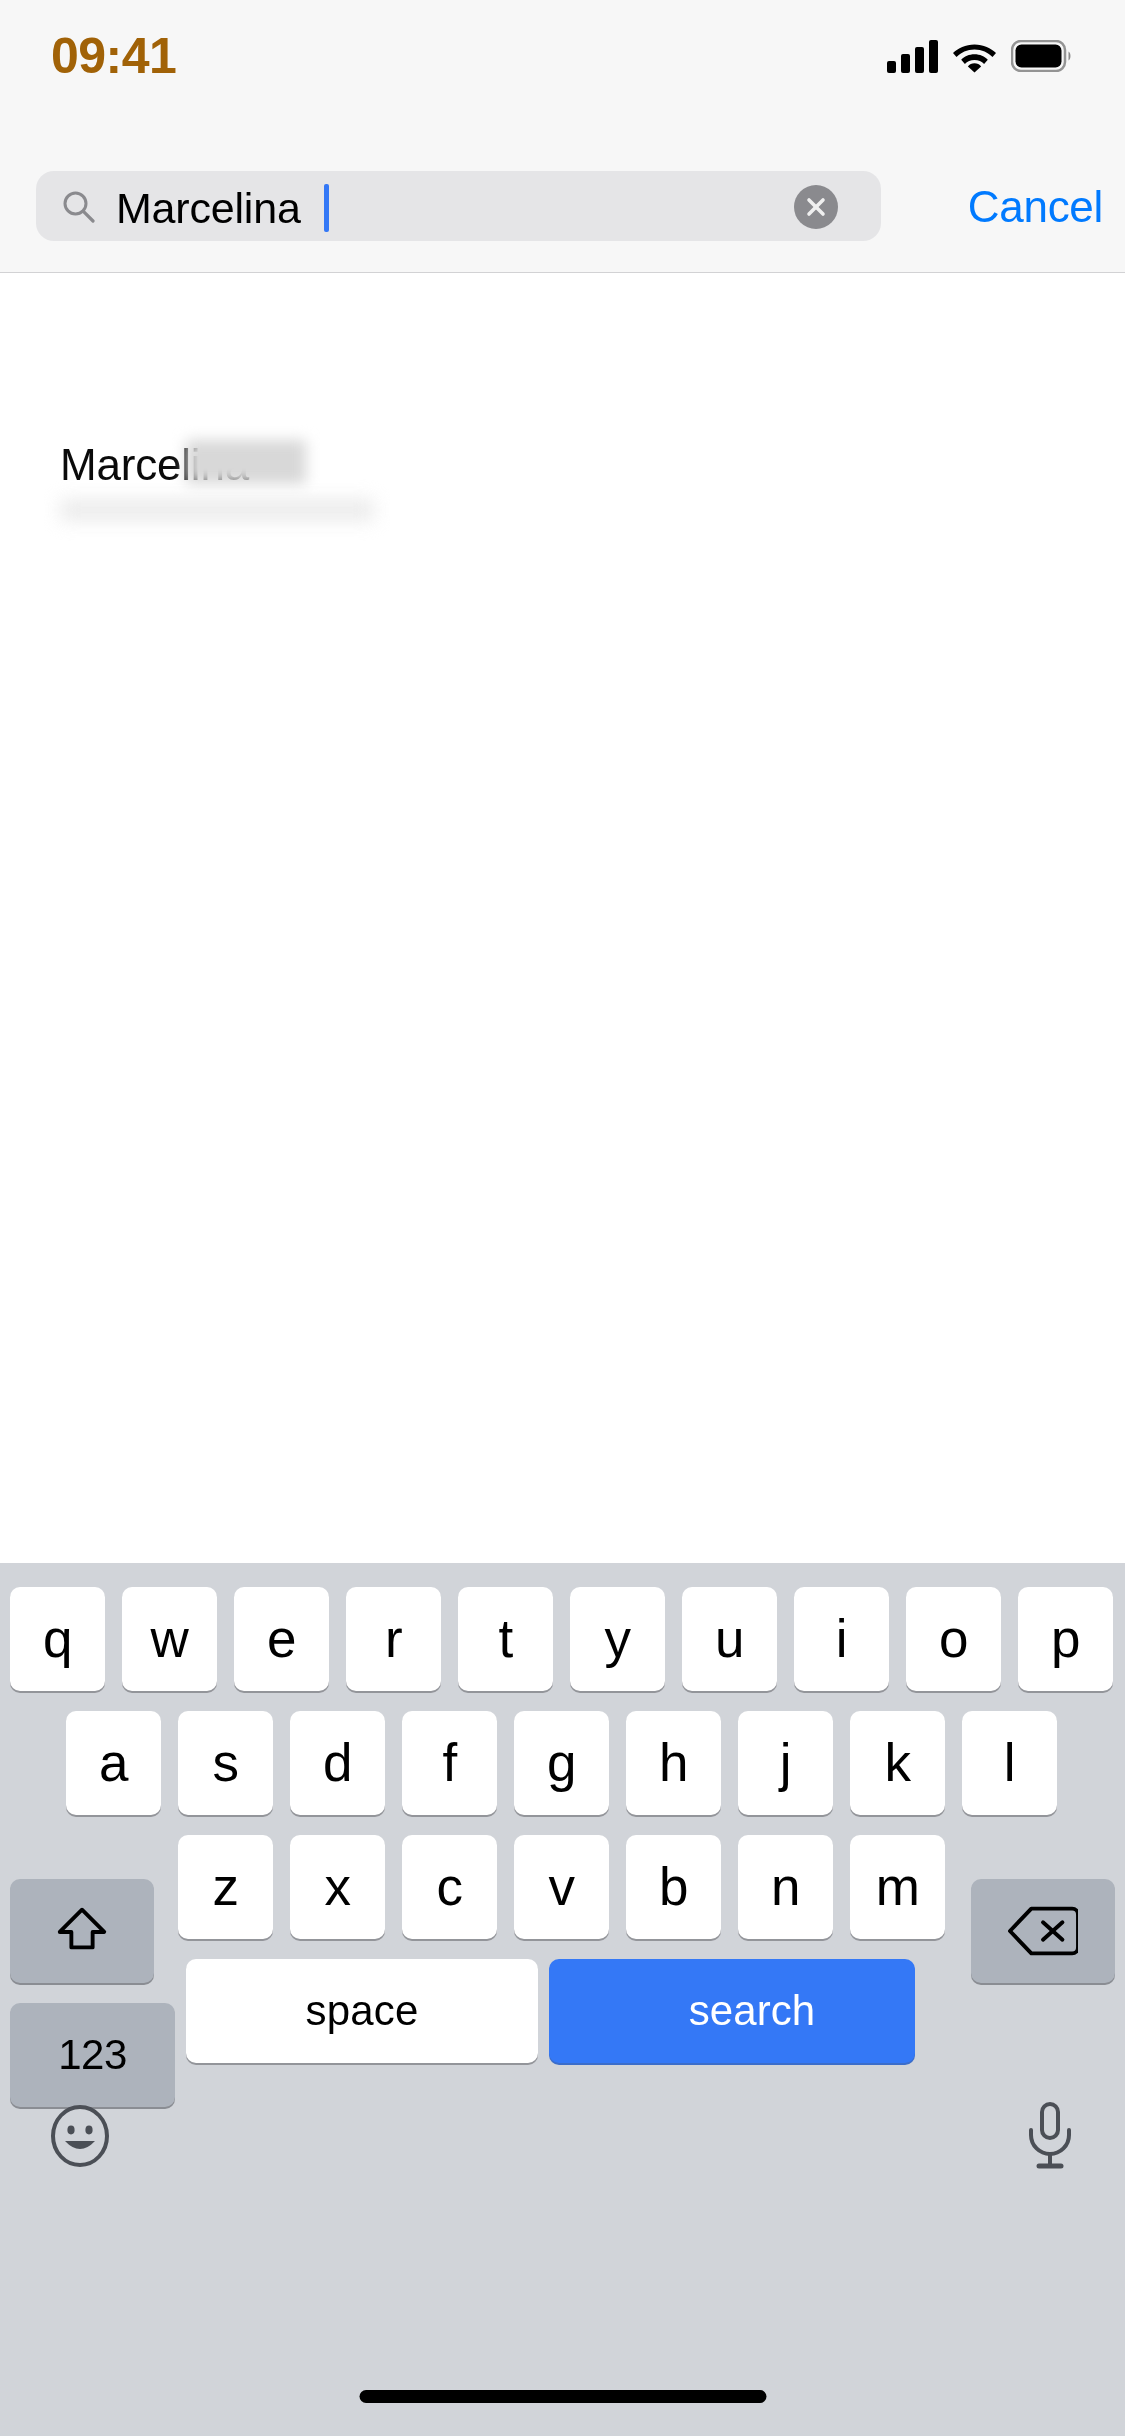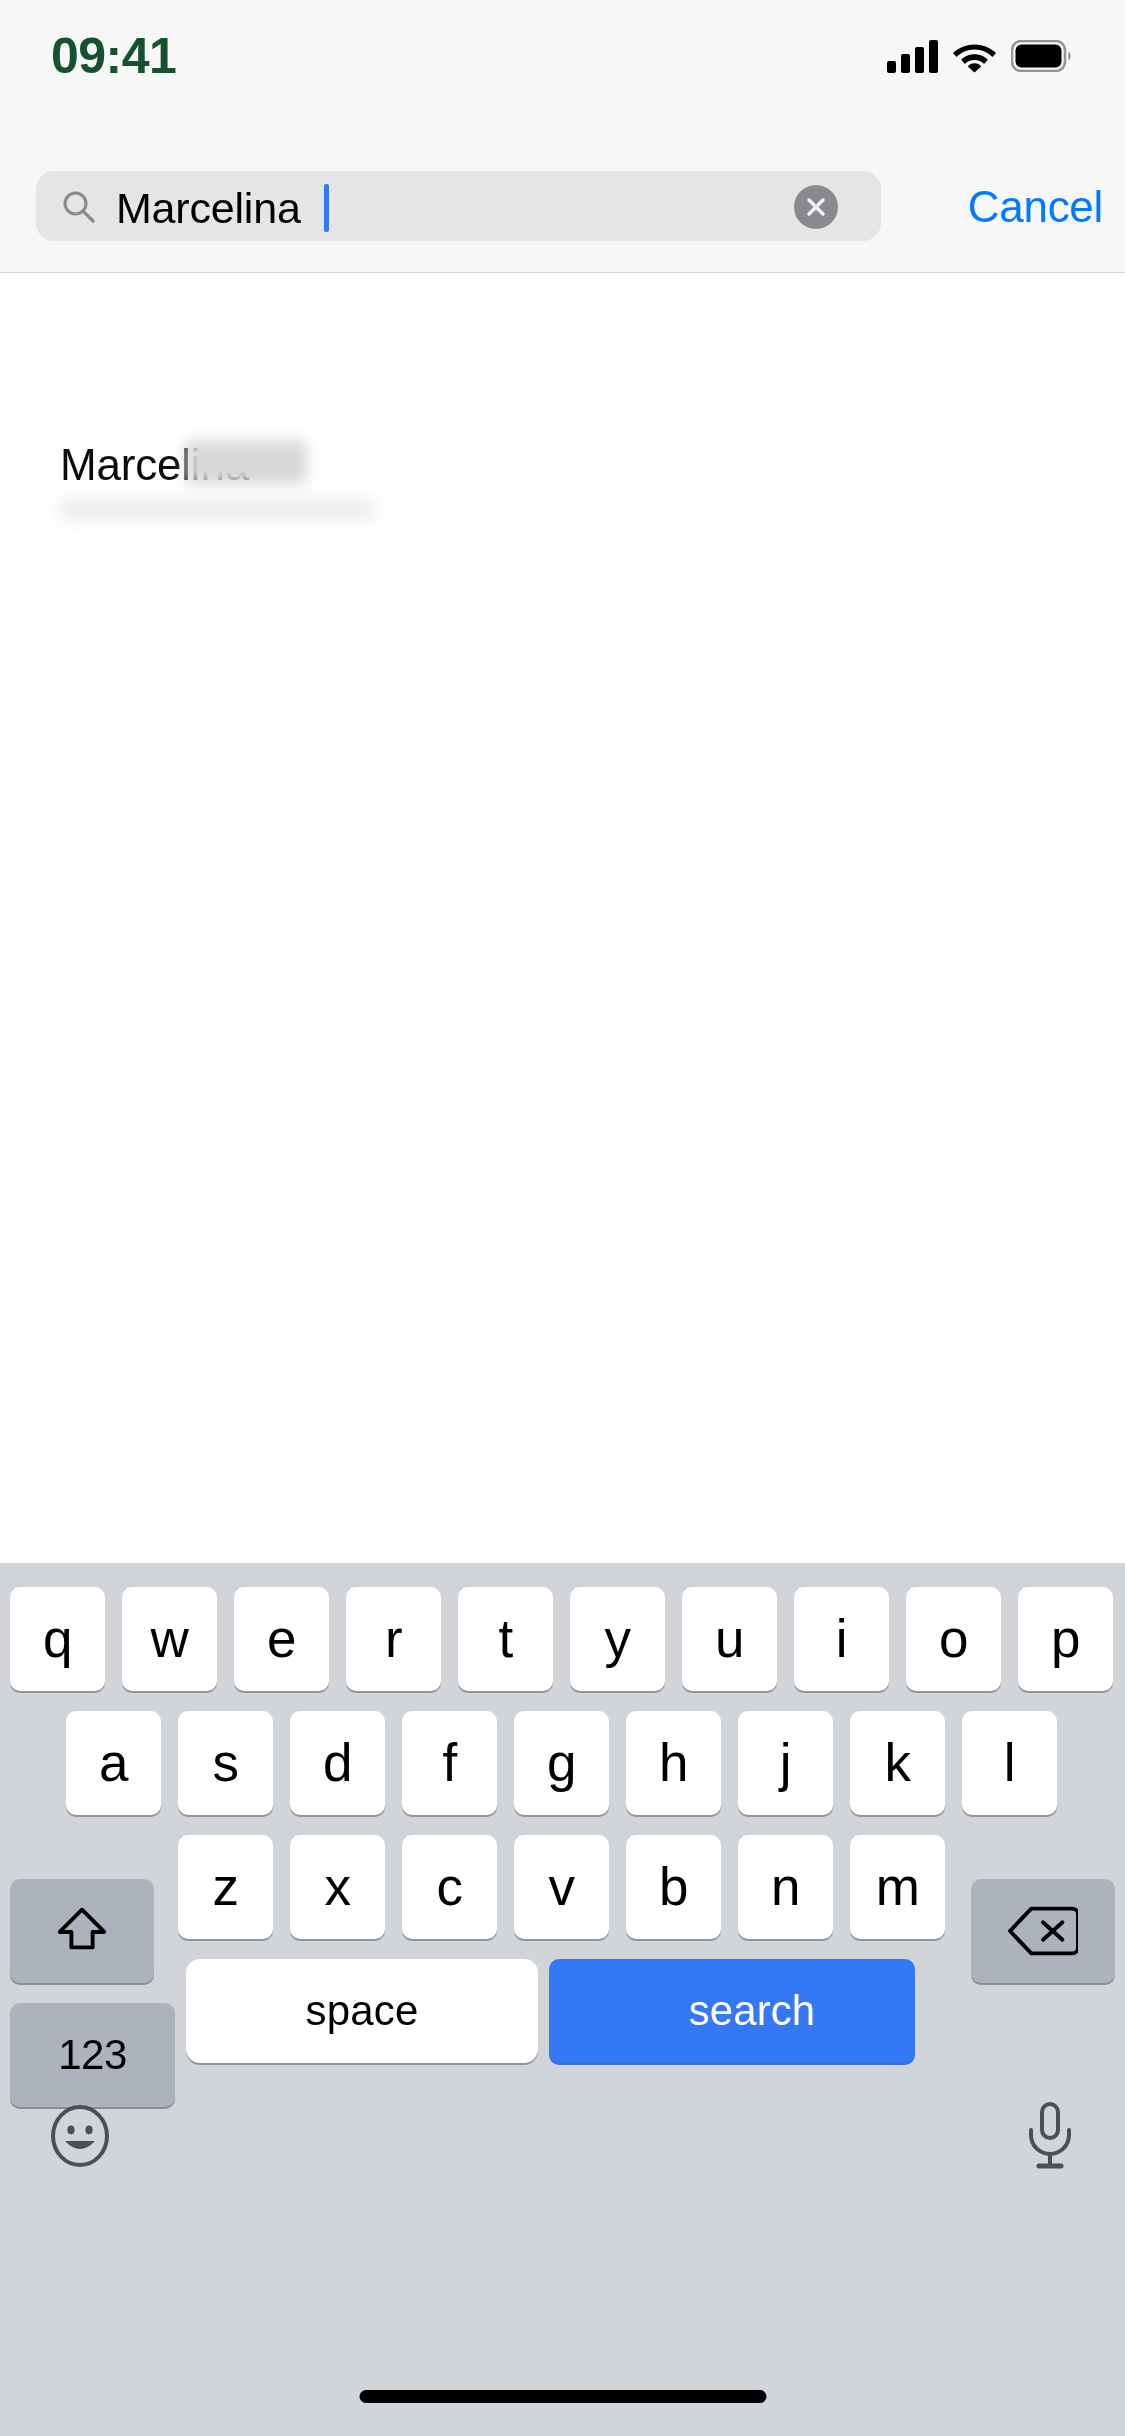--- a/index.html
+++ b/index.html
@@ -24,21 +24,21 @@
     background: #F7F7F7;
     z-index: 30;
   }
   #status-time {
     position: absolute;
     left: 51px; top: 27px;
     width: 220px;
     font-size: 50px;
     font-weight: bold;
     letter-spacing: -0.5px;
-    color: #14532d;
+    color: #a16207;
     line-height: 58px;
   }
   #status-right {
     position: absolute;
     right: 52px; top: 32px;
     height: 48px;
     display: flex;
     align-items: center;
     gap: 14px;
   }
@@ -336,21 +336,21 @@
   <div class="key" style="left: 178px; width: 95px;">z</div>
       <div class="key" style="left: 290px; width: 95px;">x</div>
       <div class="key" style="left: 402px; width: 95px;">c</div>
       <div class="key" style="left: 514px; width: 95px;">v</div>
       <div class="key" style="left: 626px; width: 95px;">b</div>
       <div class="key" style="left: 738px; width: 95px;">n</div>
       <div class="key" style="left: 850px; width: 95px;">m</div>
     </div>
   <div class="kb-row" id="kb-row-4">
     <div class="key dark" id="numbers-key" style="left:10px;width:165px;font-size:42px;">123</div>
-    <div class="key wide-space" id="space-key" style="left:186px;width:352px;border-radius:14px;">space</div>
+    <div class="key wide-space" id="space-key" style="left:186px;width:352px;">space</div>
     <div class="key action" id="search-key" style="left:549px;width:366px;padding-left:40px;">search</div>
   </div>
 
   <div id="kb-accessory">
     <span id="emoji-button">
       <svg viewBox="0 0 62 62" width="62" height="62">
         <ellipse cx="31" cy="31" rx="27" ry="29" fill="none" stroke="#4B4F56" stroke-width="4"></ellipse>
         <ellipse cx="22" cy="25" rx="3.6" ry="4.4" fill="#4B4F56"></ellipse>
         <ellipse cx="40" cy="25" rx="3.6" ry="4.4" fill="#4B4F56"></ellipse>
         <path d="M16 36 Q31 52 46 36 Z" fill="#4B4F56"></path>

